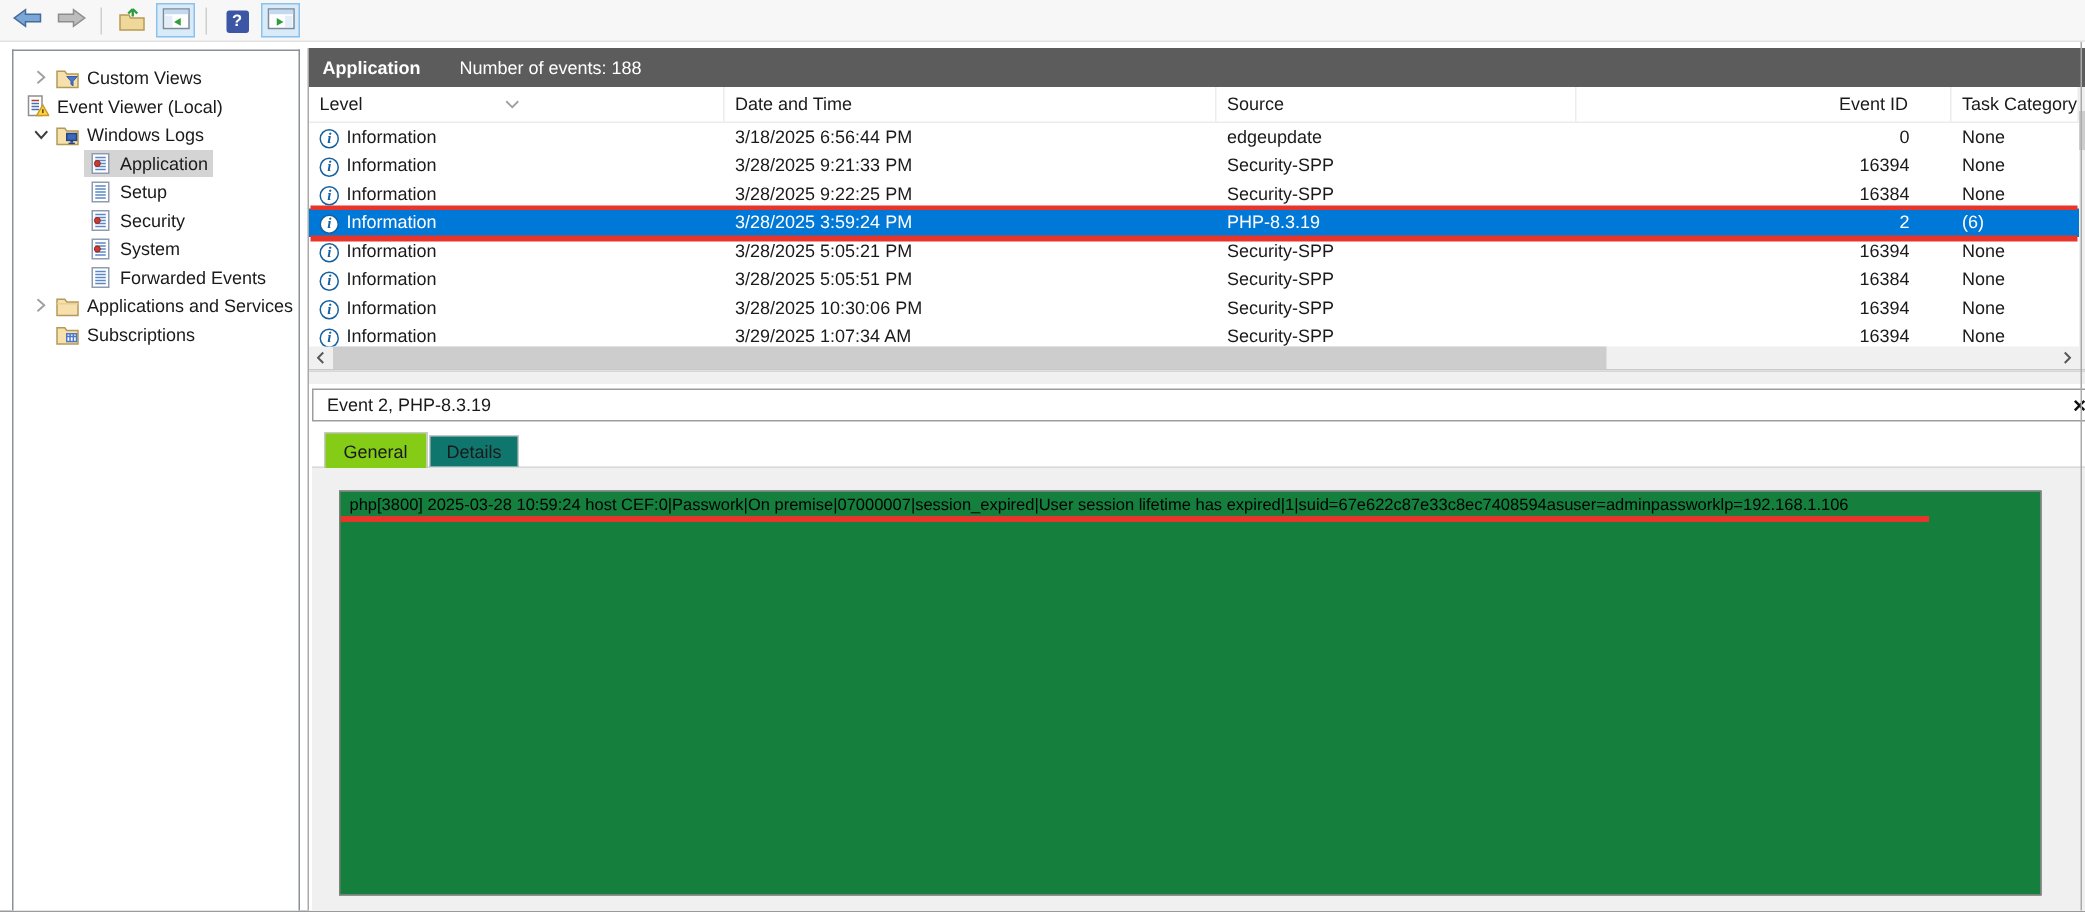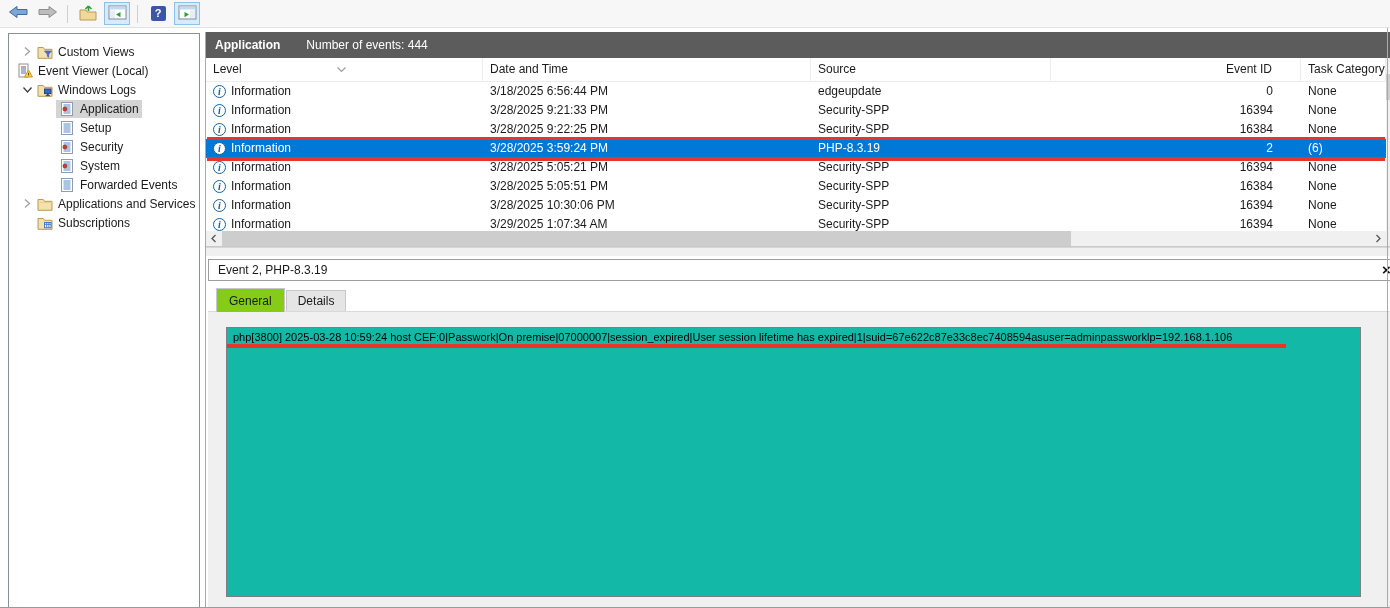--- a/index.html
+++ b/index.html
@@ -74,24 +74,24 @@
   .hs-track { flex:1; }
   .corner { position:absolute; right:0; bottom:0; width:17px; height:15px; background:#f0f0f0; }
 
   
   .splitter { height:9px; background:#f0f0f0; flex:none; border-top:1px solid #d6d6d6; cursor:row-resize; }
   .detail { flex:1; display:flex; flex-direction:column; background:#fff; padding:3px 2px 0 2px; overflow:hidden; }
   .detail-title { height:22px; border:1px solid #9d9d9d; display:flex; align-items:center; padding:0 9px; flex:none; }
   .dt-label { flex:1; }
   .close-x { font-size:15px; font-weight:bold; color:#101010; line-height:1; cursor:default; }
   .tabs { display:flex; margin:7px 0 0 8px; align-items:flex-end; flex:none; position:relative; z-index:2; }
-  .tab { padding:3px 11px; border:1px solid #c8c8c8; border-bottom:none; background:#e5e5e5; margin-right:1px; }
+  .tab { padding:3px 11px; border:1px solid #c8c8c8; border-bottom:none; background:#0f766e; margin-right:1px; }
   .tab.active { background:#84cc16; padding:5px 12px 4px; margin-bottom:-1px; }
   .tab-content { flex:1; background:#f0f0f0; border-top:1px solid #d9d9d9; padding:15px 40px 10px 18px; display:flex; }
-  .msg-box { flex:1; background:#14b8a6; border:1px solid #7f7f7f; padding:3px 0 0 6px; overflow:hidden; }
+  .msg-box { flex:1; background:#15803d; border:1px solid #7f7f7f; padding:3px 0 0 6px; overflow:hidden; }
   .msg-text { white-space:nowrap; font-size:11px; color:#000; }
   .msg-underline { height:4px; background:#e8352c; width:94%; margin-left:-6px; margin-top:1px; }
 </style>
 </head>
 <body>
 
 <div class="window">
   <div class="toolbar" id="toolbar">
       <div class="tbtn">
         <span><svg width="21" height="16" viewBox="0 0 21 16">
@@ -302,21 +302,21 @@
             </span>
             <span>Subscriptions</span>
           </span>
         </div>
       </div>
     <div class="gap"></div>
 
     <div class="main-panel">
       <div class="main-header">
         <span class="mh-title">Application</span>
-        <span>Number of events: 444</span>
+        <span>Number of events: 188</span>
       </div>
 
       <div class="table-wrap">
         <div class="thead">
           <div class="th c0">
             <span>Level</span>
             <span class="sort-ico"><svg width="11" height="7" viewBox="0 0 11 7">
                   <polyline points="1.5,1.5 5.5,5.5 9.5,1.5" fill="none" stroke="#9f9f9f" stroke-width="1.2"></polyline>
                 </svg></span>
           </div>

